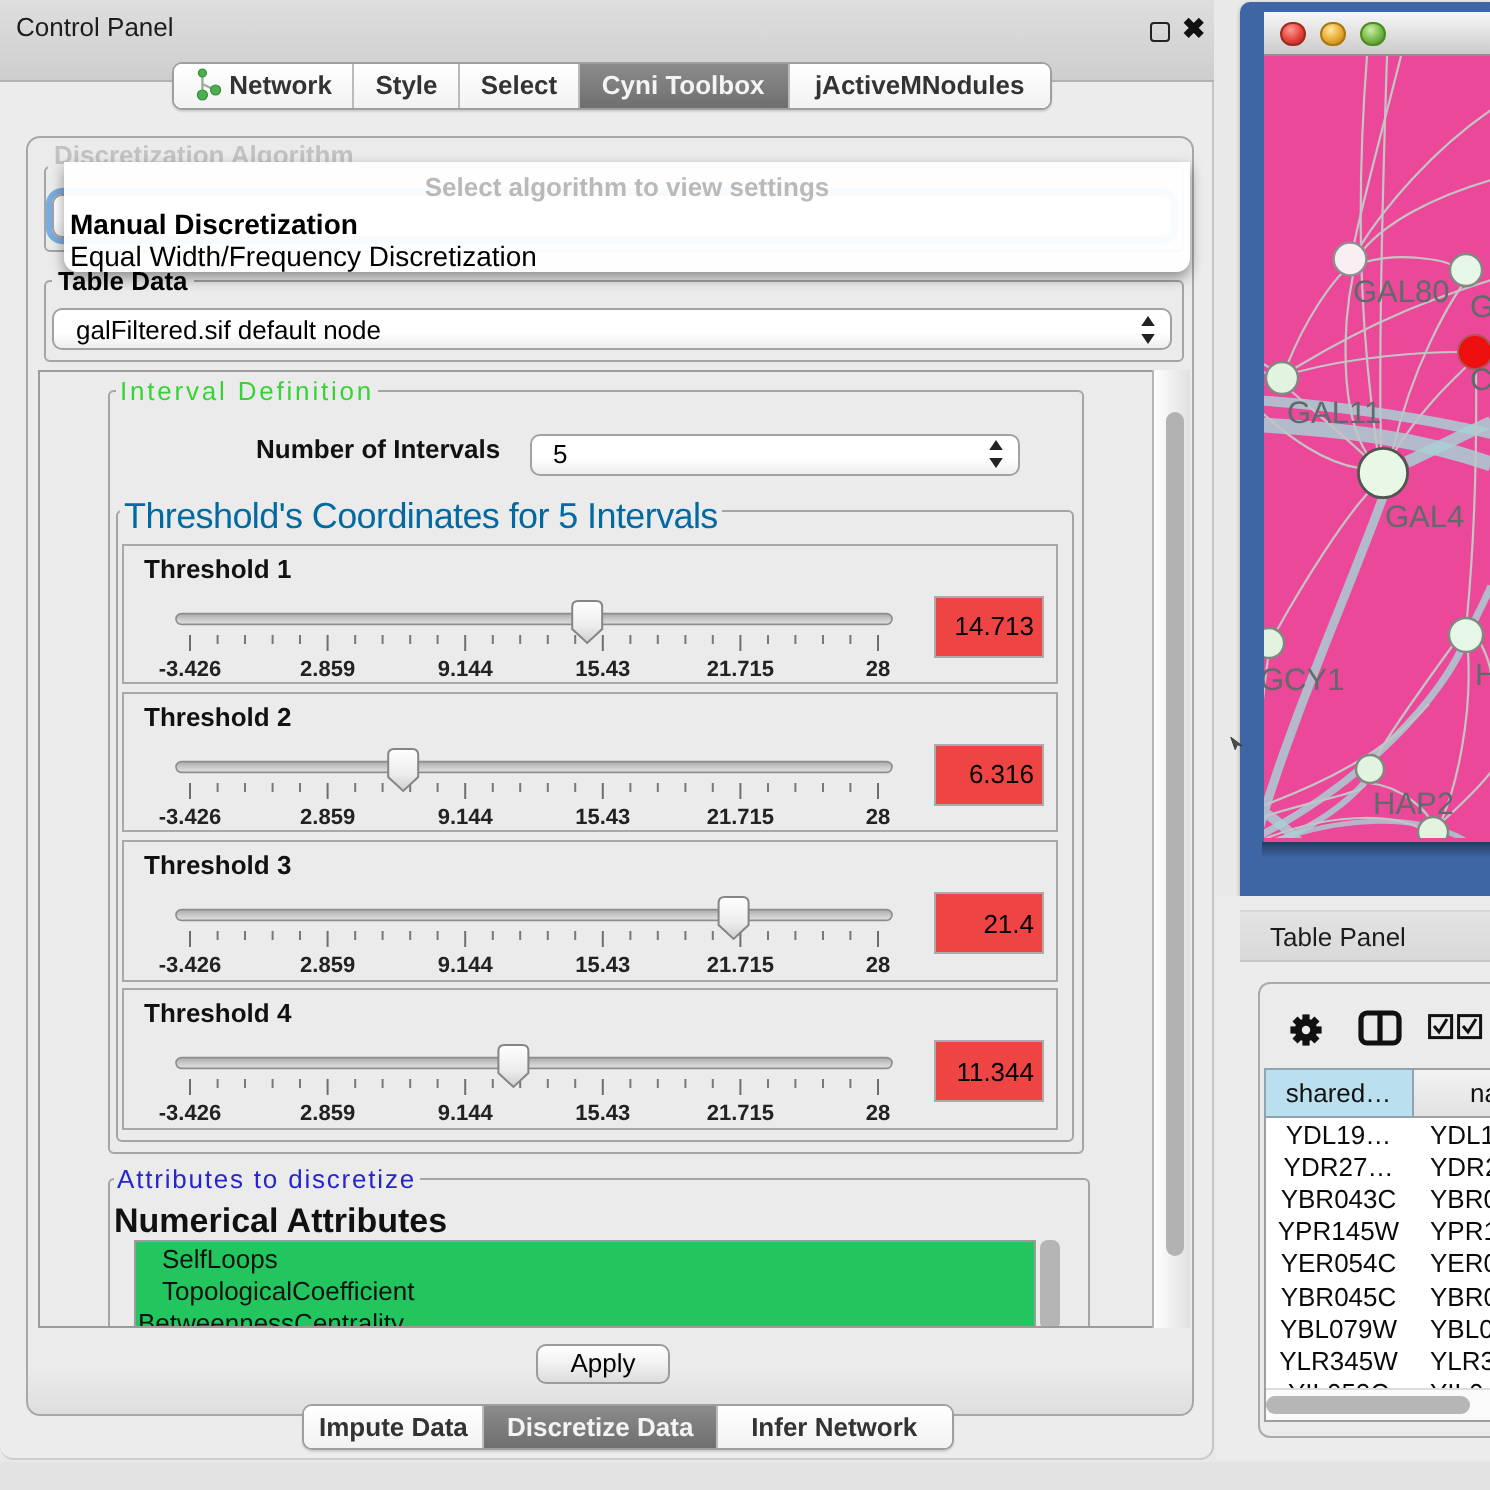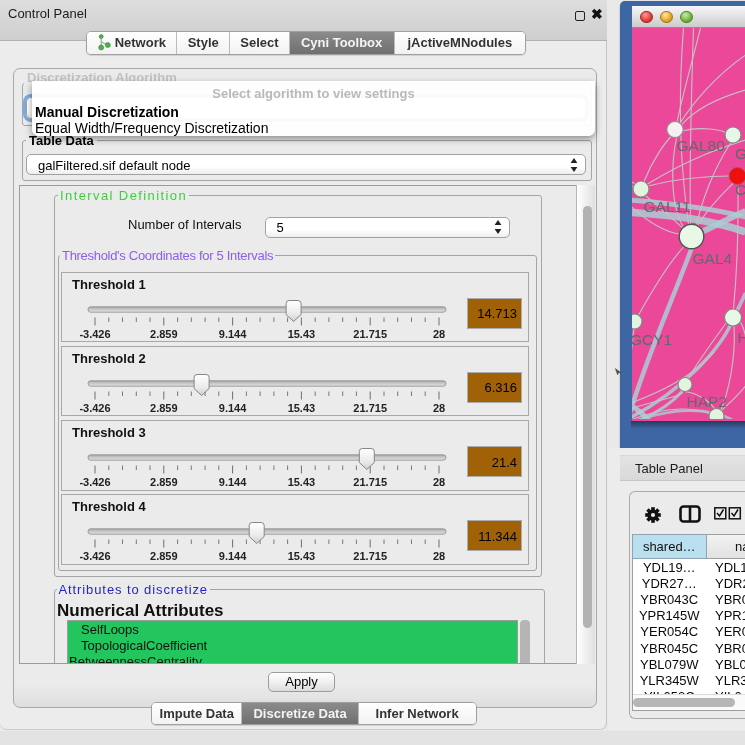--- a/index.html
+++ b/index.html
@@ -27,21 +27,21 @@
 .glabel { position:absolute; font-size:13px; background:#ebebeb; padding:0 3px; white-space:nowrap; }
 
 .combo { position:absolute; background:linear-gradient(#ffffff,#ffffff 60%,#eeeeee); border:1px solid #a2a2a2; border-radius:5px; font-size:13px; color:#000; }
 .combo .txt { position:absolute; left:11px; top:50%; transform:translateY(-50%); }
 .spin { position:absolute; right:7px; top:50%; transform:translateY(-50%); width:8px; height:14px; }
 
 
 .thp { position:absolute; left:41.5px; width:468px; height:70.5px; border:1px solid #a8a8a8; background:#ebebeb; }
 .thp .tl { position:absolute; left:10px; top:4px; font-size:13px; font-weight:bold; color:#111; }
 .thp svg { position:absolute; left:0; top:0; }
-.vbox { position:absolute; left:405px; top:25px; width:55px; height:31px; background:#a16207; border:1px solid #ababab; font-size:13px; color:#000; }
+.vbox { position:absolute; left:405px; top:25px; width:55px; height:31px; background:#ef4444; border:1px solid #ababab; font-size:13px; color:#000; }
 .vbox span { position:absolute; right:4px; top:50%; transform:translateY(-50%); }
 
 #applybtn { position:absolute; left:268px; top:672px; width:67px; height:20px; background:linear-gradient(#ffffff,#f2f2f2 45%,#dcdcdc); border:1px solid #9b9b9b; border-radius:5px; font-size:13px; color:#000; text-align:center; line-height:18px; }
 
 
 #net { left:620px; top:1px; width:125px; height:449px; background:#3e66a5; border-radius:5px 0 0 0; box-shadow:0 1px 2px rgba(0,0,0,0.3); }
 #nettitle { position:absolute; left:11.5px; top:5px; width:113.5px; height:22px; background:linear-gradient(#f7f7f7,#cbcbcb); border-bottom:1px solid #909090; }
 .light { position:absolute; top:4.5px; width:12.5px; height:12.5px; border-radius:50%; }
 #netcanvas { position:absolute; left:11.5px; top:27px; width:113.5px; height:392.5px; background:#ec4899; overflow:hidden; }
 #netshadow { position:absolute; left:11px; top:419.5px; width:114px; height:8px; background:linear-gradient(#243a5f,#3e66a5); }
@@ -97,30 +97,30 @@
 <svg class="spin" viewBox="0 0 8 14">
       <path d="M4 0 L7.4 5 H0.6 Z" fill="#222"></path>
       <path d="M4 14 L7.4 9 H0.6 Z" fill="#222"></path>
     </svg>
   </div>
 
 <div class="abs" id="viewport" style="left:18.5px; top:184.5px; width:576.5px; height:479.5px; border:1px solid #9b9b9b; background:#ebebeb; overflow:hidden;">
 
   <div class="group" style="left:34.5px; top:9.5px; width:488px; height:382px;"></div>
   <div class="glabel" style="left:38.5px; top:2.5px; color:#35d435; padding:0 2px; letter-spacing:1.4px;">Interval Definition</div>
-  <div style="position:absolute; left:84.5px; top:31.5px; font-size:13px; font-weight:normal; color:#111;padding-left:24px;">Number of Intervals</div>
+  <div style="position:absolute; left:84.5px; top:31.5px; font-size:13px; font-weight:bold; color:#111;padding-left:24px;">Number of Intervals</div>
   <div class="combo" style="left:245px; top:31.5px; width:245px; height:20.5px;">
       <span class="txt">5</span>
     <svg class="spin" viewBox="0 0 8 14">
         <path d="M4 0 L7.4 5 H0.6 Z" fill="#222"></path>
         <path d="M4 14 L7.4 9 H0.6 Z" fill="#222"></path>
       </svg>
     </div>
   <div class="group" style="left:38.5px; top:69.5px; width:479px; height:316px;"></div>
-  <div class="glabel" style="left:40.5px; top:62.5px; color:#8b5cf6; font-size:13px; letter-spacing:-0.3px; padding:0 2px;">Threshold's Coordinates for 5 Intervals</div>
+  <div class="glabel" style="left:40.5px; top:62.5px; color:#0369a1; font-size:18px; letter-spacing:-0.3px; padding:0 2px;">Threshold's Coordinates for 5 Intervals</div>
 
   <div class="thp" style="top:86.0px;">
   <div class="tl">Threshold 1</div>
   <svg width="466" height="68" viewBox="0 0 466 68">
     <defs>
       <linearGradient id="trk0" x1="0" y1="0" x2="0" y2="1">
             <stop offset="0" stop-color="#a8a8a8"></stop>
             <stop offset="0.45" stop-color="#c6c6c6"></stop>
             <stop offset="1" stop-color="#e2e2e2"></stop>
           </linearGradient>

